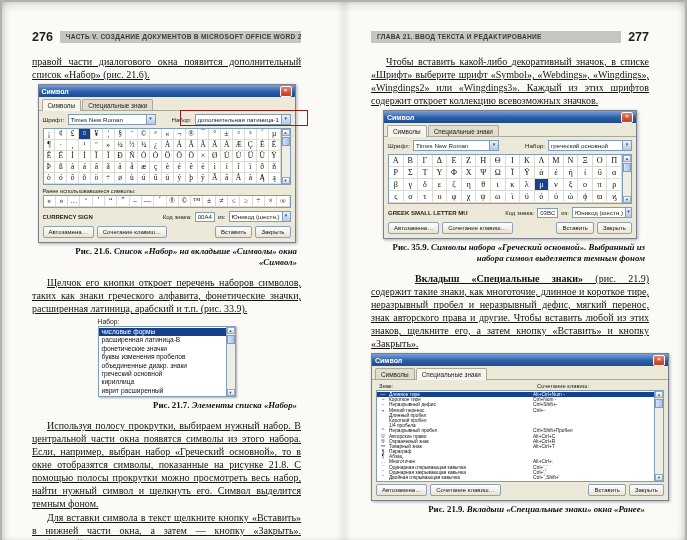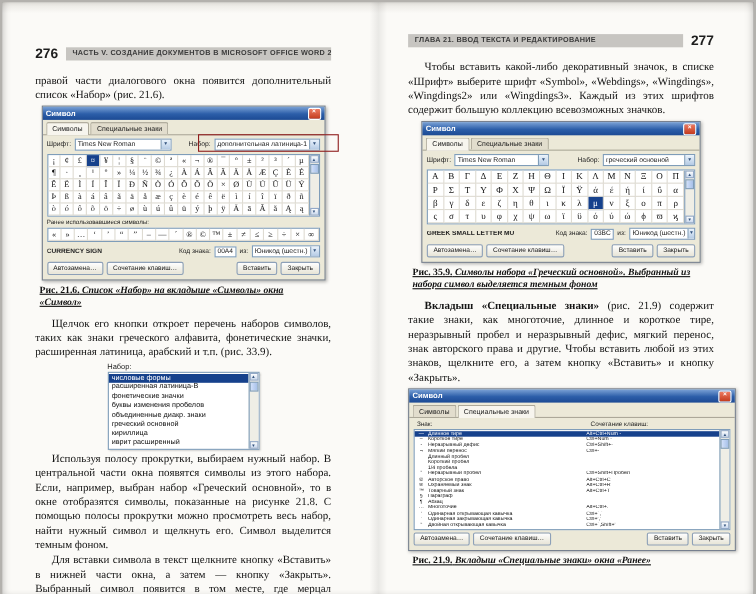--- a/index.html
+++ b/index.html
@@ -8,33 +8,33 @@
     background:#b3b1ad; font-family:"Liberation Serif", serif;
   }
   .spread {
     position:absolute; left:2px; right:2px; top:2px; bottom:0;
     background:linear-gradient(180deg,#e7e5e0 0,#fbfaf7 10px);
     box-shadow: inset 5px 0 8px -5px rgba(0,0,0,.28), inset -5px 0 8px -5px rgba(0,0,0,.28);
   }
   .binding { position:absolute; left:50%; top:0; bottom:0; width:16px; transform:translateX(-50%);
     background:linear-gradient(90deg, rgba(0,0,0,0) 0, rgba(0,0,0,.07) 50%, rgba(0,0,0,0) 100%); }
   .page { position:absolute; top:0; bottom:0; width:343px; box-sizing:border-box; }
-  .page-left  { left:0;   padding:40px 44px 0 30px; }
+  .page-left  { left:0;   padding:28px 44px 0 30px; }
   .page-right { left:356px; padding:28px 52px 0 13px; }
 
   .pg-header { display:flex; align-items:center; gap:7px; margin-bottom:11px; }
   .pg-num { font:bold 12.5px "Liberation Sans", sans-serif; color:#1d1d1d; }
   .strip { flex:1; background:#c7c5c1; padding:2.5px 6px 2px; font:bold 6.6px/8px "Liberation Sans", sans-serif;
     color:#3b3b3b; letter-spacing:.3px; white-space:nowrap; overflow:hidden; }
 
-  p { margin:0 0 1px; font:10px/13px "Liberation Serif", serif; text-align:justify; text-indent:15px; color:#141414; }
+  p { margin:0 0 1px; font:10px/13px "Liberation Serif", serif; text-align:justify; text-indent:15px; color:#141414;text-decoration:underline; }
   p.cont { text-indent:0; }
-  p b { font-weight:bold; }
-
-  .figcap { text-align:left; font:bold 8.8px/11px "Liberation Serif", serif; margin:3px 4px 8px; color:#101010;text-decoration:underline; }
+  p b { font-weight:bold;margin-left:29px; }
+
+  .figcap { text-align:right; font:bold 8.8px/11px "Liberation Serif", serif; margin:3px 4px 8px; color:#101010; }
   .figcap .cap-text { font-style:italic; }
 
   .figure { position:relative; margin:3px auto 2px; }
 
   
   .dlg { background:#ece9d8; border:1px solid #77808f; box-shadow:1px 1px 3px rgba(0,0,0,.3);
     font-family:"Liberation Sans", sans-serif; position:relative; }
   .tbar { height:12px; display:flex; align-items:center; justify-content:space-between; padding:0 3px;
     background:linear-gradient(180deg,#7ba2d6 0,#2c5ea9 55%,#1c4a94 100%); color:#fff; font-size:7px; font-weight:bold; }
   .x { width:10px; height:9px; background:linear-gradient(180deg,#ee7b62,#c23a1d); border:1px solid #fff;
@@ -311,32 +311,36 @@
           </div>
         <div class="vscroll">
           <span class="vs-btn">▲</span>
           <span class="vs-thumb"></span>
           <span class="vs-track"></span>
           <span class="vs-btn">▼</span>
         </div>
       </div>
     </div>
 
+    <div class="figcap">
+      <span class="cap-label">Рис. 21.7.</span>
+      <span class="cap-text">Элементы списка «Набор»</span>
+    </div>
 
     <p>Используя полосу прокрутки, выбираем нужный набор. В центральной части окна появятся символы из этого набора. Если, например, выбран набор «Греческий основной», то в окне отобразятся символы, показанные на рисунке 21.8. С помощью полосы прокрутки можно просмотреть весь набор, найти нужный символ и щелкнуть его. Символ выделится темным фоном.</p>
     <p>Для вставки символа в текст щелкните кнопку «Вставить» в нижней части окна, а затем — кнопку «Закрыть». Выбранный символ появится в том месте, где мерцал текстовый курсор.</p>
   </div>
 
   <div class="page page-right">
     <div class="pg-header">
       <span class="strip">ГЛАВА 21. ВВОД ТЕКСТА И РЕДАКТИРОВАНИЕ</span>
       <span class="pg-num">277</span>
     </div>
 
-    <p>Чтобы вставить какой-либо декоративный значок, в списке «Шрифт» выберите шрифт «Symbol», «Webdings», «Wingdings», «Wingdings2» или «Wingdings3». Каждый из этих шрифтов содержит большую коллекцию всевозможных значков.</p>
+    <p>Чтобы вставить какой-либо декоративный значок, в списке «Шрифт» выберите шрифт «Symbol», «Webdings», «Wingdings», «Wingdings2» или «Wingdings3». Каждый из этих шрифтов содержит откроет коллекцию всевозможных значков.</p>
 
     <div class="figure dlg dlg218">
       <div class="tbar">
         <span>Символ</span>
         <span class="x">×</span>
       </div>
       <div class="tabs">
         <span class="tab on">Символы</span>
         <span class="tab">Специальные знаки</span>
       </div>

